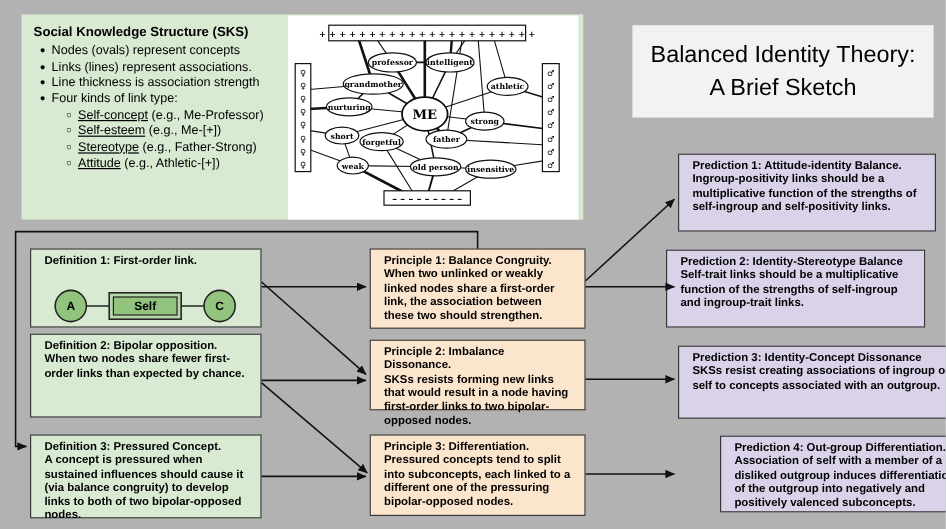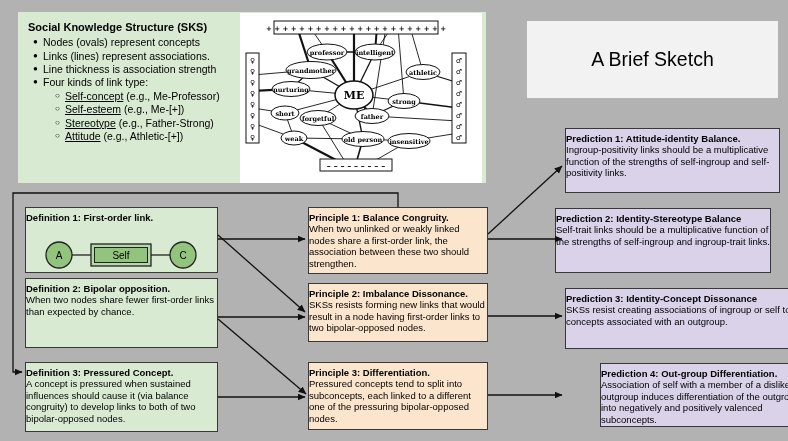--- a/index.html
+++ b/index.html
@@ -18,21 +18,21 @@
   .u{text-decoration:underline;}
   .figure-box{position:absolute;left:222px;top:1px;width:242px;height:170px;background:#ffffff;}
   
   .title-card{
     position:absolute;left:527px;top:21px;width:251px;height:77px;background:#f2f2f2;
     display:flex;flex-direction:column;justify-content:center;align-items:center;
     font-size:19.5px;line-height:1.35;text-align:center;
   }
   
   .node{position:absolute;border:1.5px solid #383838;box-sizing:border-box;
-    font-size:9.5px;line-height:1.2;padding:4px 0;}
+    font-size:9.5px;line-height:1.2;padding:4px 11px;font-weight:bold;}
   .node b{display:block;}
   .def{background:#d9ead3;}
   .pri{background:#fce5cd;}
   .pre{background:#d9d2e9;}
   #def1{left:25px;top:207px;width:193px;height:66px;}
   #def2{left:25px;top:278px;width:193px;height:70px;}
   #def3{left:25px;top:362px;width:193px;height:70px;}
   #pri1{left:308px;top:207px;width:180px;height:67px;}
   #pri2{left:308px;top:283px;width:180px;height:59px;}
   #pri3{left:308px;top:362px;width:180px;height:68px;}
@@ -181,20 +181,21 @@
           <text x="219" y="94" font-size="7">♂</text>
           <text x="219" y="105" font-size="7">♂</text>
           <text x="219" y="116" font-size="7">♂</text>
           <text x="219" y="127" font-size="7">♂</text>
         </g>
       </svg>
     </div>
   </div>
 
   <div class="title-card">
+    <div>Balanced Identity Theory:</div>
     <div>A Brief Sketch</div>
   </div>
 
   <div id="def1" class="node def">
     <b>Definition 1: First-order link.</b>
     <svg class="mini" width="193" height="36" viewBox="0 0 193 36">
       <line x1="46" y1="19" x2="65" y2="19" stroke="#222" stroke-width="1.3"></line>
       <line x1="125" y1="19" x2="144" y2="19" stroke="#222" stroke-width="1.3"></line>
       <circle cx="33" cy="19" r="13" fill="#93c47d" stroke="#222" stroke-width="1.3"></circle>
       <circle cx="157" cy="19" r="13" fill="#93c47d" stroke="#222" stroke-width="1.3"></circle>

